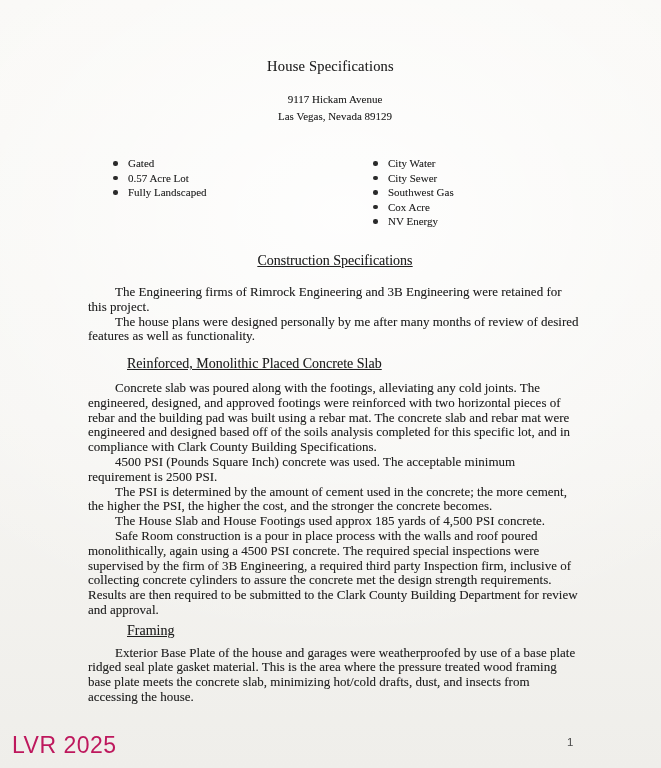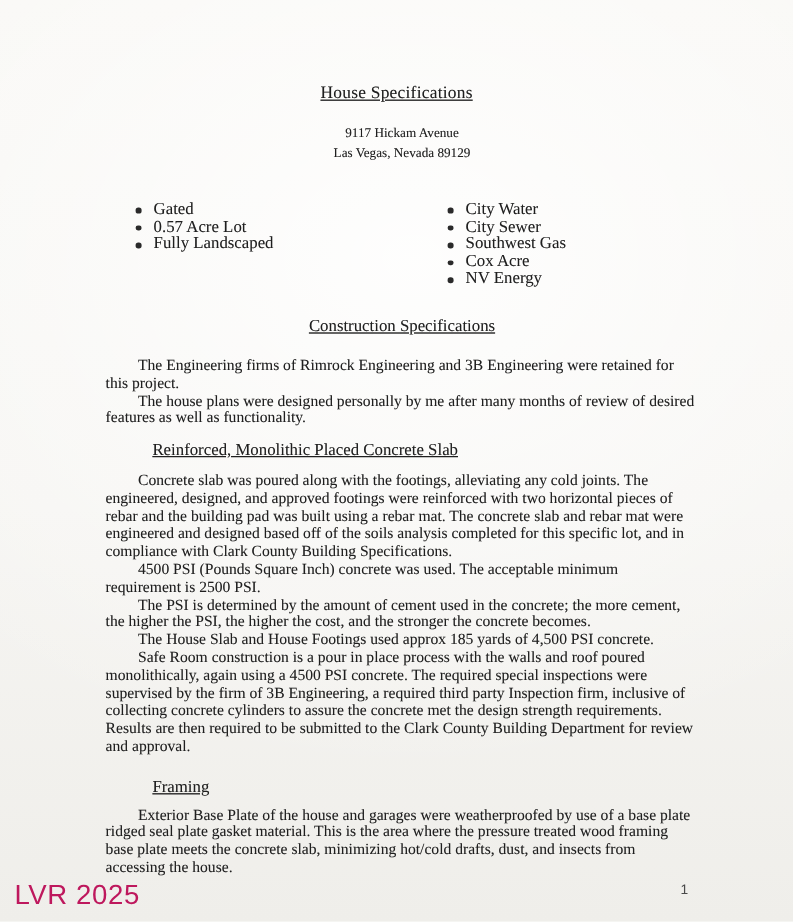--- a/index.html
+++ b/index.html
@@ -23,34 +23,33 @@
   .content {
     padding-top: 58px;
   }
   .center-block {
     text-align: center;
     margin-left: 9px;
   }
   .doc-title {
     font-size: 14.5px;
     font-weight: normal;
-    text-decoration: underline;
-    margin: 12px;
+    margin: 0;
     letter-spacing: 0.2px;
   }
   .address {
     margin-top: 16px;
     font-size: 11px;
     line-height: 17px;
   }
   .features {
     display: flex;
     margin-top: 31px;
     padding-left: 112px;
-    font-size: 14px;
+    font-size: 11px;
   }
   .feature-col {
     list-style: none;
     margin: 0;
     padding: 0;
   }
   .feature-col.left {
     width: 260px;
   }
   .feature-col li {
@@ -85,21 +84,21 @@
     margin: 0;
     text-indent: 27px;
   }
   .sub-heading {
     margin: 13px 0 9px 39px;
     font-size: 14px;
     font-weight: normal;
     text-decoration: underline;
   }
   .sub-heading.framing {
-    margin-top: 20px;
+    margin-top: 6px;
     margin-bottom: 7px;
     text-decoration: underline;
   }
   .watermark {
     position: absolute;
     left: 12px;
     bottom: 9px;
     font-family: "Liberation Sans", sans-serif;
     font-size: 23px;
     letter-spacing: 0.5px;

